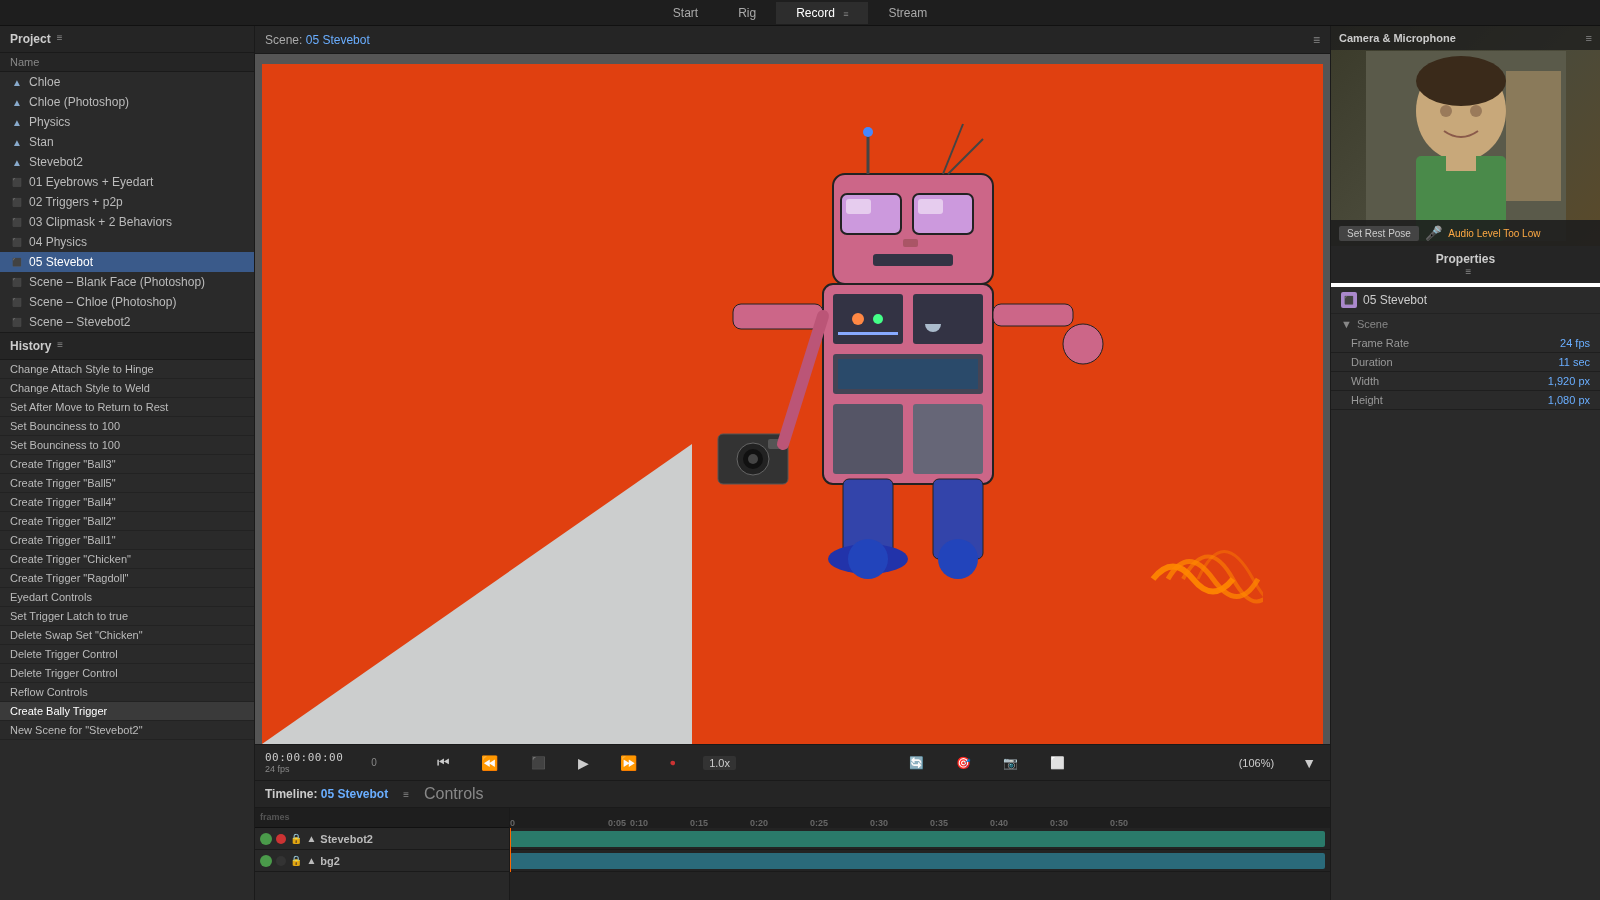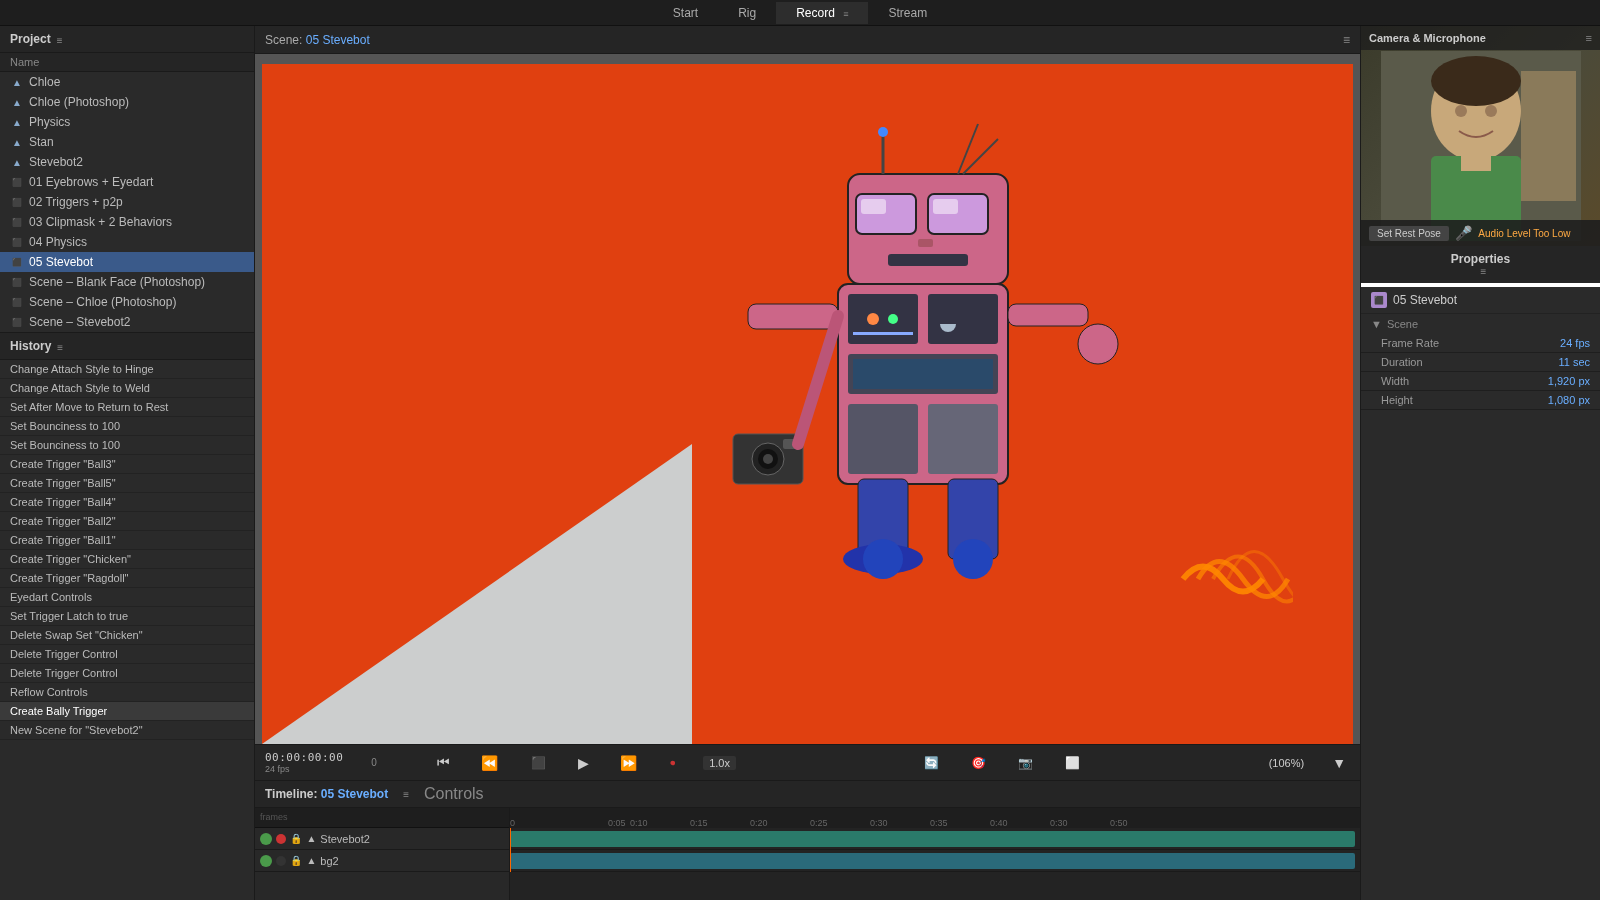--- a/index.html
+++ b/index.html
@@ -55,21 +55,21 @@
       width: 255px;
       background: #2a2a2a;
       display: flex;
       flex-direction: column;
       border-right: 1px solid #1a1a1a;
       flex-shrink: 0;
     }
 
     .panel-header {
       display: flex;
-      align-items: flex-end;
+      align-items: flex-start;
       padding: 6px 10px;
       background: #252525;
       border-bottom: 1px solid #1a1a1a;
       font-size: 12px;
       font-weight: 600;
       color: #ccc;
     }
     .panel-header .hamburger {
       margin-left: 6px;
       color: #888;
@@ -279,20 +279,21 @@
     .controls-tab {
       font-size: 16px;
       color: #888;
       cursor: pointer;
     }
 
     .timeline-content {
       display: flex;
       flex: 1;
       overflow: hidden;
+      font-weight: bold;
     }
 
     .timeline-tracks-label {
       width: 255px;
       flex-shrink: 0;
       background: #282828;
       border-right: 1px solid #1a1a1a;
     }
 
     .timeline-ruler {
@@ -355,21 +356,21 @@
       position: absolute;
       top: 0;
       bottom: 0;
       width: 1px;
       background: #ff6600;
       left: 0;
     }
 
     
     .right-panel {
-      width: 240px;
+      width: 270px;
       background: #2a2a2a;
       display: flex;
       flex-direction: column;
       border-left: 1px solid #1a1a1a;
       flex-shrink: 0;
     }
 
     .camera-panel {
       height: 220px;
       background: #1a1a1a;

